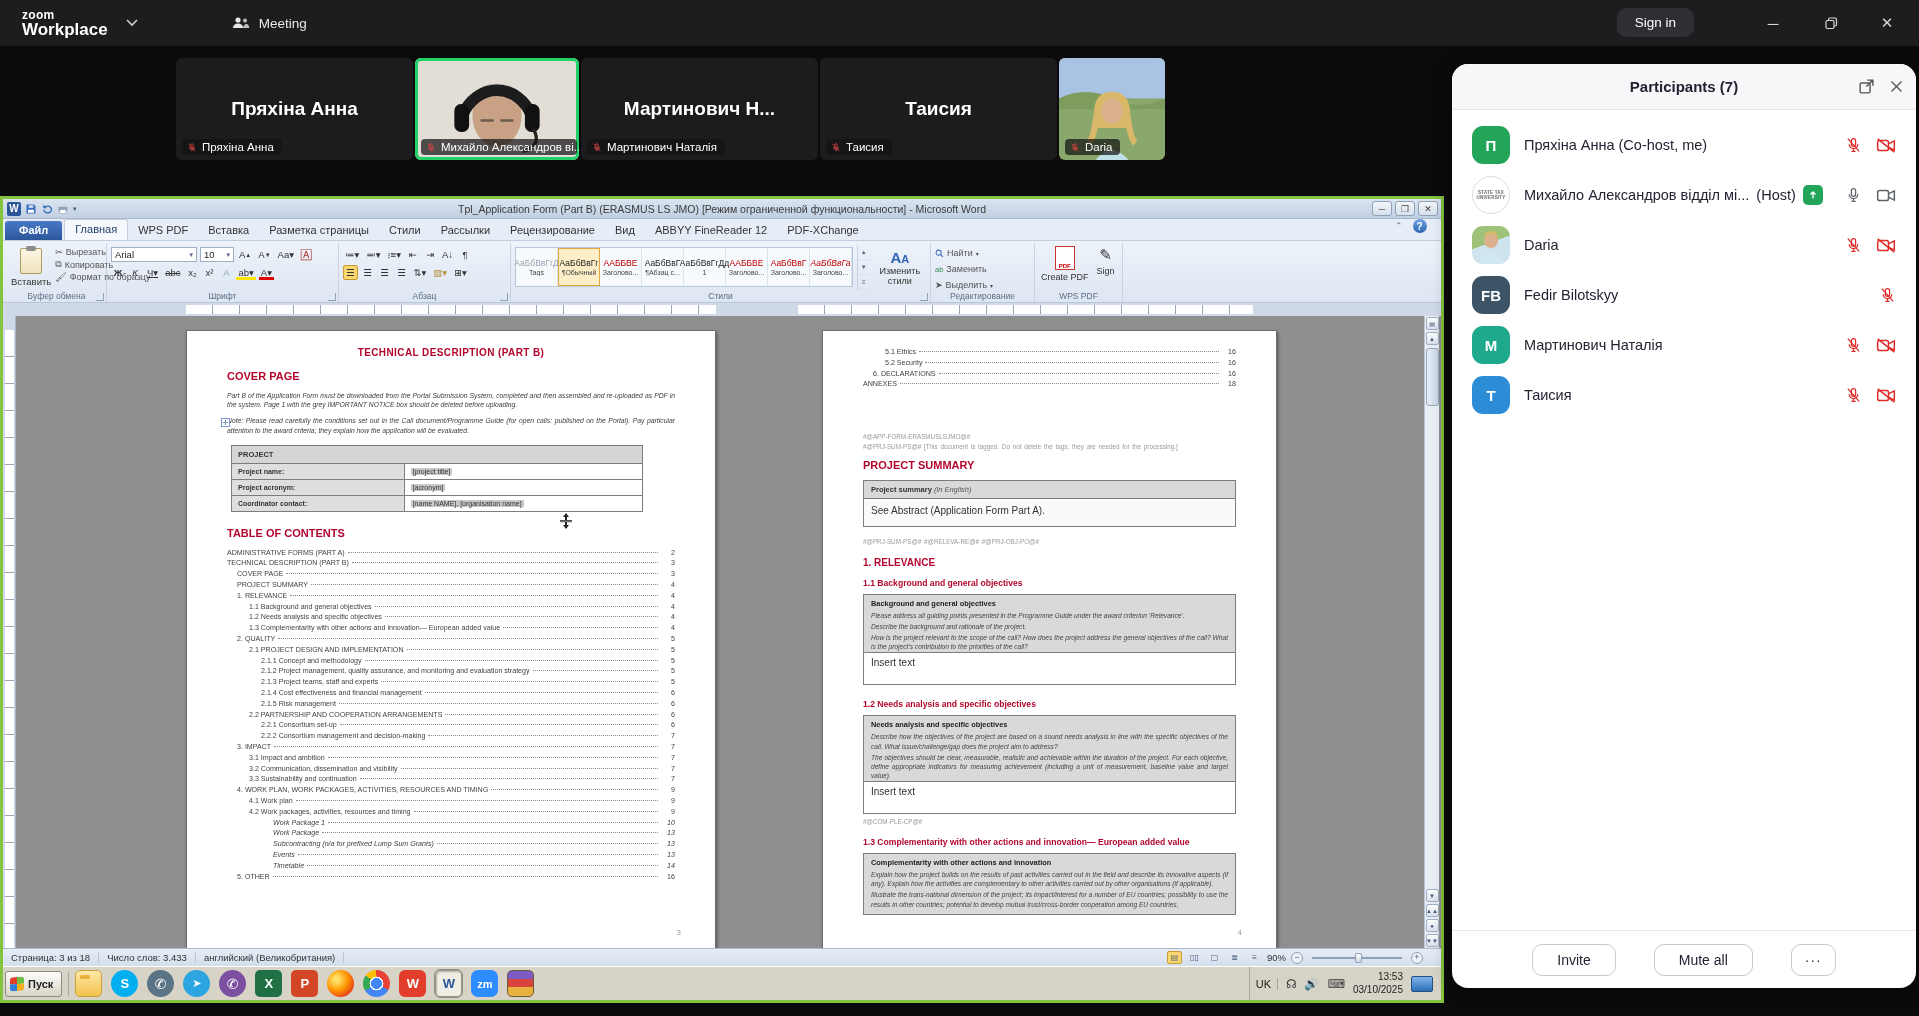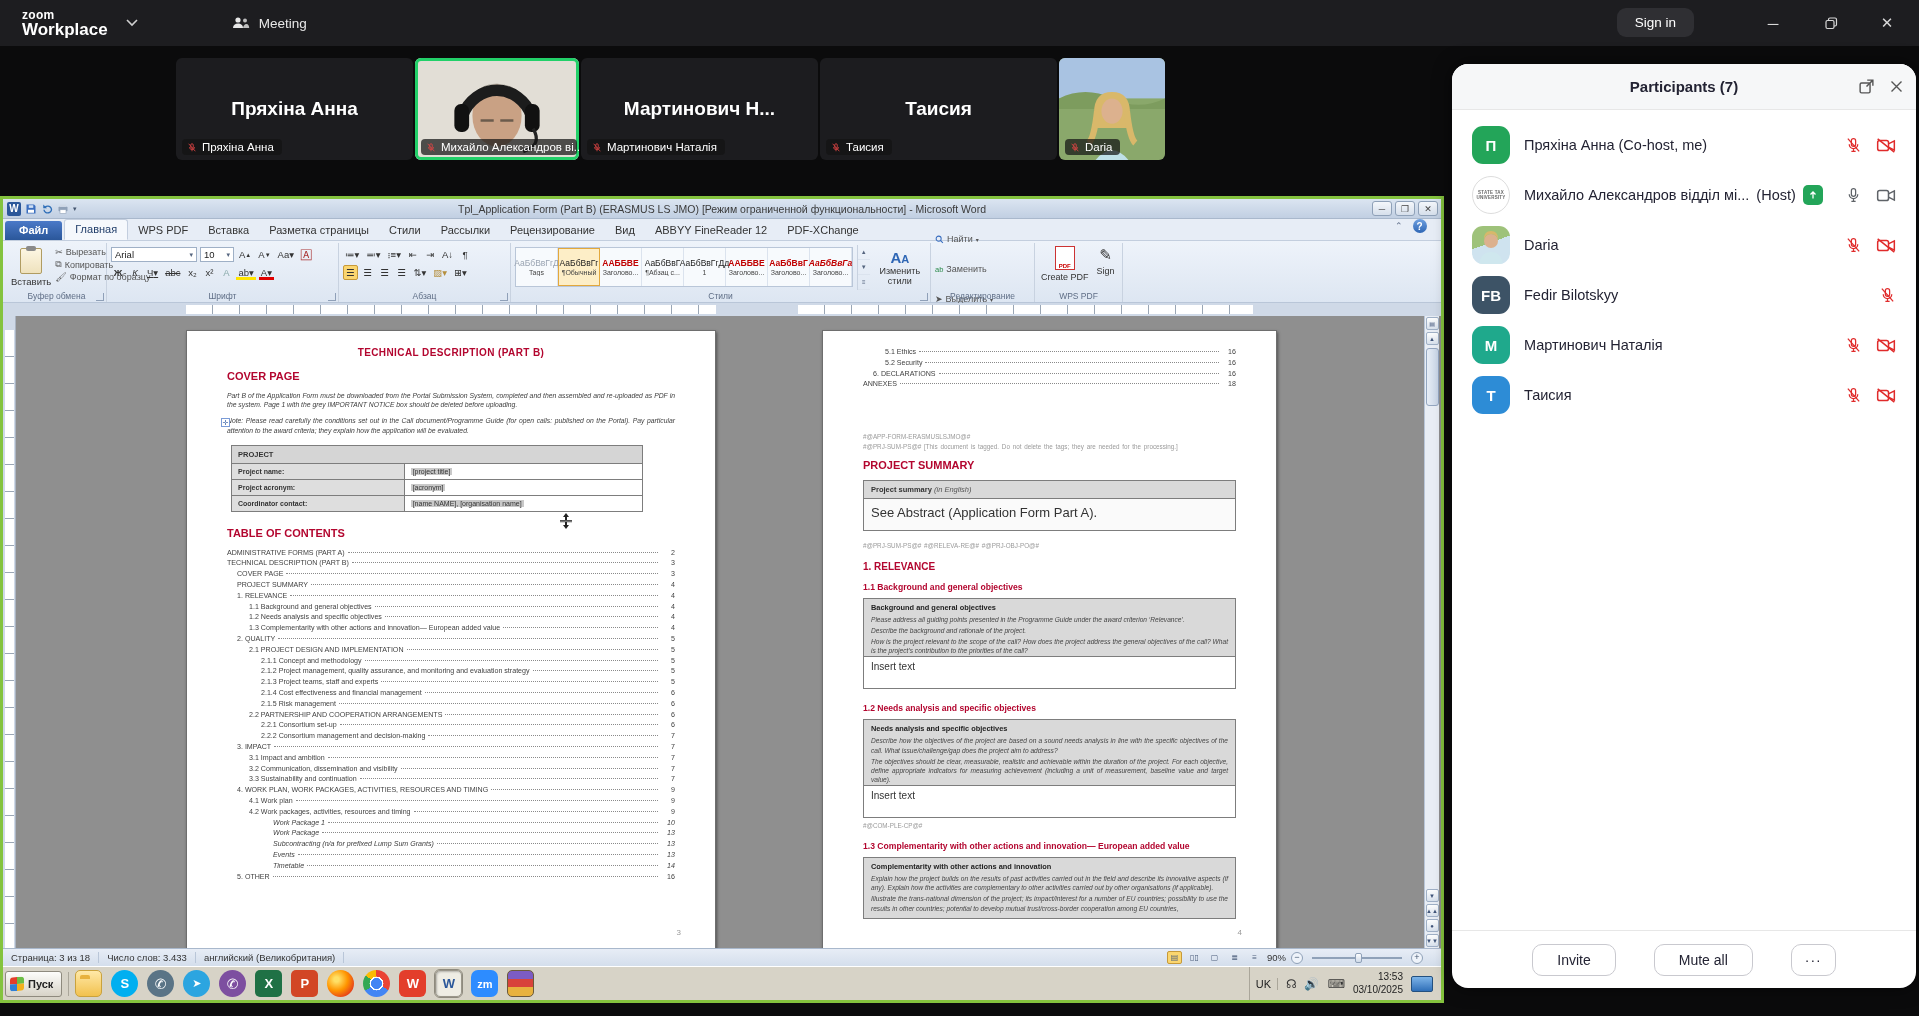--- a/index.html
+++ b/index.html
@@ -67,30 +67,30 @@
   .frow{display:flex;align-items:center;gap:3px}
   .combo{background:#fff;border:1px solid #9fb0c6;font-size:9.5px;color:#222;padding:0 3px;height:15px;display:flex;align-items:center;gap:4px}
   .combo .dd{font-size:7px;color:#55657f}
   .fbtn{min-width:14px;height:15px;display:flex;align-items:center;justify-content:center;font-size:9.5px;color:#333;padding:0 2px}
   .fbtn.b{font-weight:700}.fbtn.i{font-style:italic}.fbtn.u{text-decoration:underline}.fbtn.s{text-decoration:line-through}
   .bar-y{box-shadow:inset 0 -3px 0 #ffe400}.bar-r{box-shadow:inset 0 -3px 0 #e00000}
   .fbtn.selbg{background:#fbd66f;border:1px solid #c79a3a;border-radius:2px}
   .styles-gal{display:flex;border:1px solid #b9c6d8;background:#f7fafd;margin-top:2px;height:40px}
   .stitem{width:42px;border-right:1px solid #dbe3ee;display:flex;flex-direction:column;align-items:center;justify-content:center;gap:1px;padding:1px}
   .stitem .samp{font-size:8.5px;color:#222;white-space:nowrap}
-  .stitem.red .samp{color:#c00000;font-weight:700}
+  .stitem.red .samp{color:#c00000;font-weight:400}
   .stitem.gray .samp{color:#9aa4b2}
   .stitem.em .samp{font-style:italic}
   .stitem .slab{font-size:7px;color:#444;white-space:nowrap;overflow:hidden;max-width:40px}
   .stitem.selected{border:1.5px solid #e3a83c;background:#fdeec7}
   .gal-arrows{width:13px;display:flex;flex-direction:column;border-left:1px solid #c8d2e0}
   .gal-arrows span{flex:1;font-size:6px;color:#55657f;display:flex;align-items:center;justify-content:center;border-bottom:1px solid #dbe3ee}
   .chgstyles{display:flex;flex-direction:column;align-items:center;justify-content:center;font-size:9px;color:#333;width:54px;text-align:center;gap:1px}
   .bigA{font-size:15px;font-weight:700;color:#2e66b5;line-height:1}
-  .editcol{display:flex;flex-direction:column;gap:20px;justify-content:center;padding-top:3px}
+  .editcol{display:flex;flex-direction:column;gap:6px;justify-content:space-between;padding-top:3px}
   .wpscol{display:flex;gap:8px;align-items:flex-start;padding:3px 6px 12px}
   .wpsbtn{display:flex;flex-direction:column;align-items:center;font-size:9px;color:#333;gap:2px;text-align:center}
   .pdfic{width:20px;height:24px;background:#fff;border:1px solid #c33;position:relative;font-size:6px;color:#c00;display:flex;align-items:flex-end;justify-content:center;font-weight:700}
   .penic{font-size:15px}
 
   
   #ruler{height:13px;background:#cfd9e7;position:relative}
   .rband{position:absolute;top:2px;height:9px;background:repeating-linear-gradient(90deg,#fff 0 26px,#9aa6b5 26px 27px)}
   
   #docarea{flex:1;background:#8f8f8f;position:relative;overflow:hidden}
@@ -114,21 +114,21 @@
   .toc-line .t{white-space:nowrap}
   .toc-line .dots{flex:1;border-bottom:1px dotted #8a8a8a;margin:0 3px;transform:translateY(-2px)}
   .toc-line .pg{width:14px;text-align:right}
   .toc-line.lv1{padding-left:10px}.toc-line.lv2{padding-left:22px}.toc-line.lv3{padding-left:34px}.toc-line.lv4{padding-left:46px}
   .toc-line.em .t,.toc-line.em .pg{font-style:italic}
   .pageno{position:absolute;right:34px;bottom:14px;font-size:8px;color:#9a9a9a}
   .tagline{font-size:6.3px;color:#9a9a9a;line-height:1.5;word-spacing:1px}
   .sumtable{width:100%;border:1px solid #7d7d7d;margin:8px 0 10px}
   .sumhead{background:#d9d9d9;border-bottom:1px solid #7d7d7d;padding:4px 7px;font-size:7.5px;font-weight:700}
   .sumhead .note{font-weight:400;font-style:italic;color:#555}
-  .sumbody{padding:6px 7px 10px;font-size:13px;background:#fafafa}
+  .sumbody{padding:6px 7px 10px;font-size:10px;background:#fafafa}
   .sec-h1{font-size:10px;font-weight:700;margin:10px 0 8px}
   .sec-h2{font-size:8.6px;font-weight:700;margin:10px 0 6px}
   .qbox{border:1px solid #7d7d7d}
   .qbox .qt{background:#d9d9d9;padding:4px 7px 2px;font-size:7.4px;font-weight:700;color:#222}
   .qbox .ql{background:#d9d9d9;padding:1px 7px;font-size:6.6px;font-style:italic;color:#444;line-height:1.4;text-align:justify}
   .qbox .ql:last-of-type{padding-bottom:5px}
   .insert{border-top:1px solid #7d7d7d;background:#fff;min-height:32px;padding:4px 7px;font-size:10px;color:#333}
   .cursor-resize{position:absolute;left:372px;top:182px;width:14px;height:16px}
 
   

